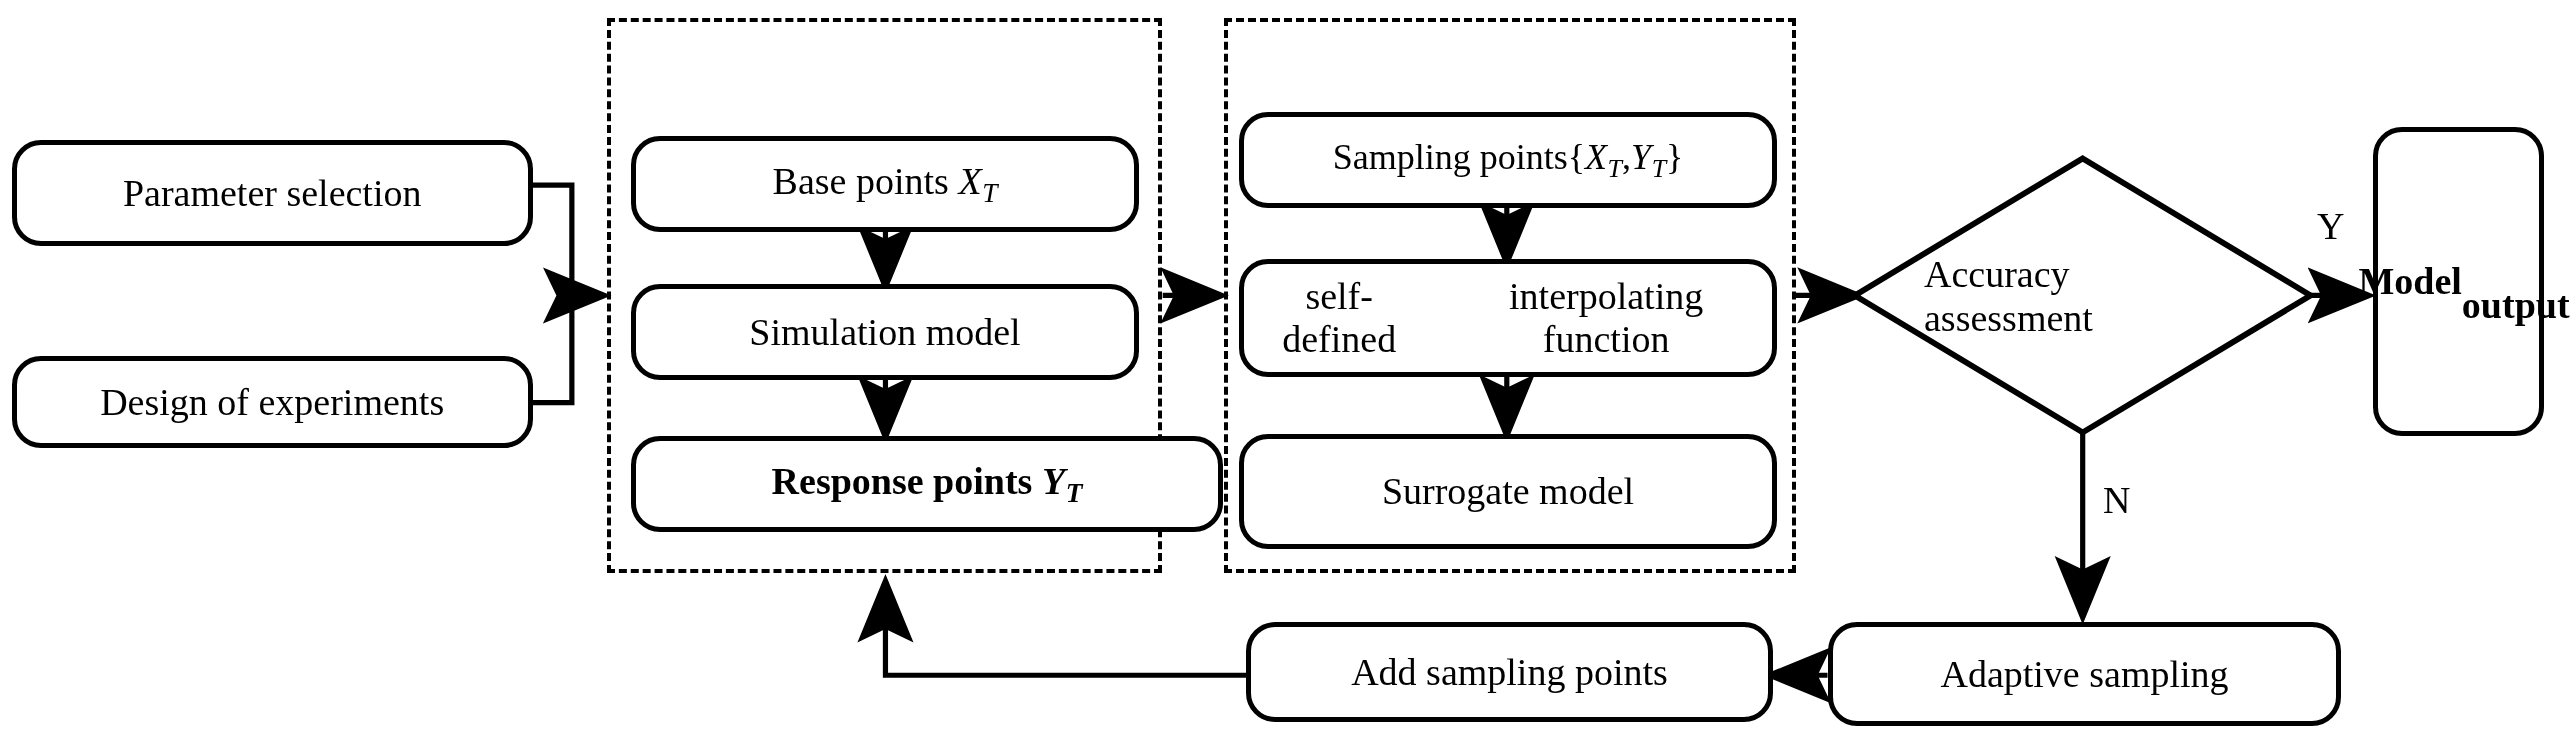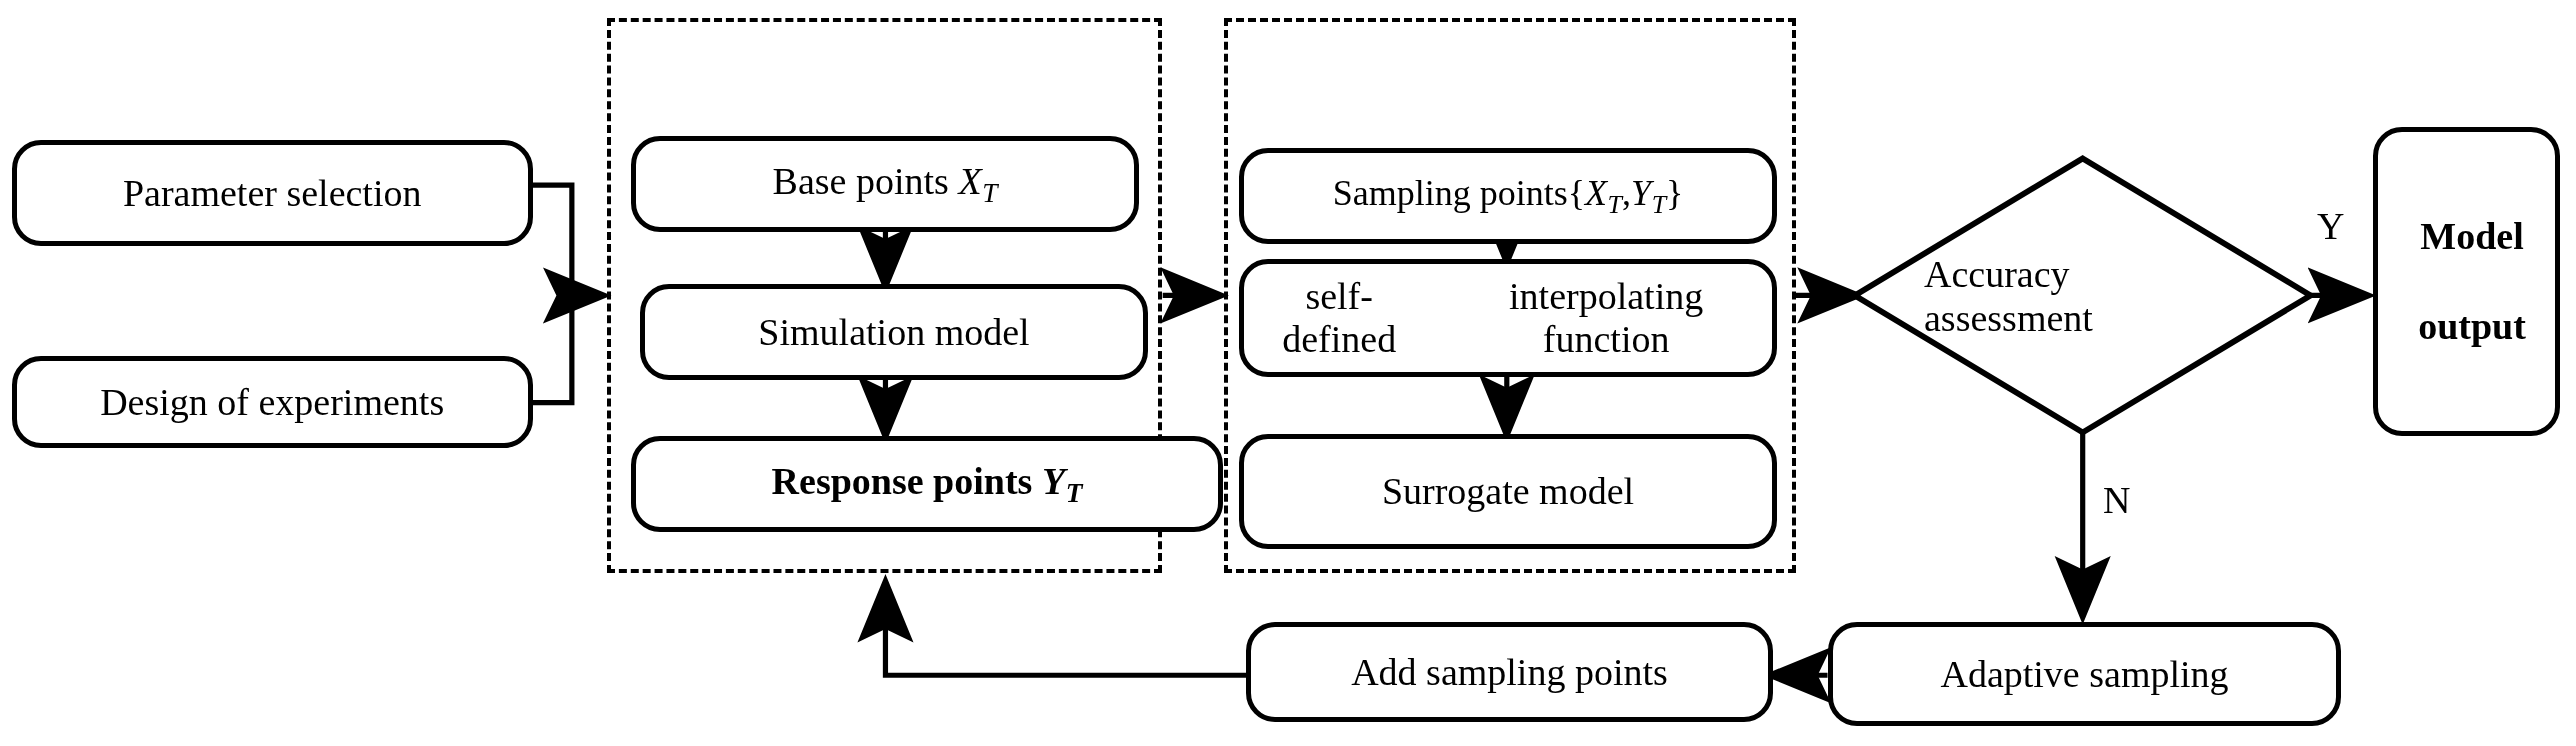--- a/index.html
+++ b/index.html
@@ -21,21 +21,21 @@
     display:flex;
     align-items:center;
     justify-content:center;
     text-align:center;
     color:#000;
     line-height:1.12;
     padding:0 9px;
   }
   .rbox .lbl{display:block;}
   .fs-lg{font-size:38px;}
-  .fs-md{font-size:36px;margin-top:36px;}
+  .fs-md{font-size:36px;}
   .bold{font-weight:bold;}
   
   .dashgrp{
     position:absolute;
     box-sizing:border-box;
     border:4.5px dashed #000;
     background:transparent;
   }
   
   #wires{
@@ -105,21 +105,21 @@
   <div class="rbox fs-lg" style="left:11.7px;top:356px;width:521px;height:92px;">
     <span class="lbl">Design of experiments</span>
   </div>
 
   <div class="dashgrp" style="left:607px;top:18px;width:555px;height:555px;"></div>
 
   <div class="rbox fs-lg" style="left:631px;top:136px;width:508px;height:96px;">
     <span class="lbl"><span>Base points </span><span class="ital">X</span><span class="sub ital">T</span></span>
   </div>
 
-  <div class="rbox fs-lg" style="left:631px;top:284px;width:508px;height:96px;margin-left:9px;">
+  <div class="rbox fs-lg" style="left:631px;top:284px;width:508px;height:96px;">
     <span class="lbl">Simulation model</span>
   </div>
 
   <div class="rbox fs-lg" style="left:631px;top:436px;width:592px;height:96px;font-weight:bold;">
     <span class="lbl"><span>Response points </span><span class="ital">Y</span><span class="sub ital">T</span></span>
   </div>
 
   <div class="dashgrp" style="left:1224px;top:18px;width:572px;height:555px;"></div>
 
   <div class="rbox fs-md" style="left:1239px;top:112px;width:538px;height:96px;">
@@ -139,21 +139,21 @@
               display:flex;flex-direction:column;align-items:flex-start;justify-content:center;
               font-size:38px;line-height:1.16;color:#000;text-align:center;">
     <span>Accuracy</span>
     <span>assessment</span>
   </div>
 
   <div class="lbl-free" style="left:2317px;top:207px;">Y</div>
 
   <div class="lbl-free" style="left:2103px;top:481px;">N</div>
 
-  <div class="rbox fs-lg bold" style="left:2373px;top:127px;width:187px;height:309px;flex-direction:column;padding-left:20px;">
+  <div class="rbox fs-lg bold" style="left:2373px;top:127px;width:171px;height:309px;flex-direction:row;padding-left:20px;">
     <span class="lbl">Model</span>
     <span class="lbl" style="margin-top:47px;">output</span>
   </div>
 
   <div class="rbox fs-lg" style="left:1828px;top:622px;width:513px;height:104px;">
     <span class="lbl">Adaptive sampling</span>
   </div>
 
   <div class="rbox fs-lg" style="left:1246px;top:622px;width:527px;height:100px;">
     <span class="lbl">Add sampling points</span>

